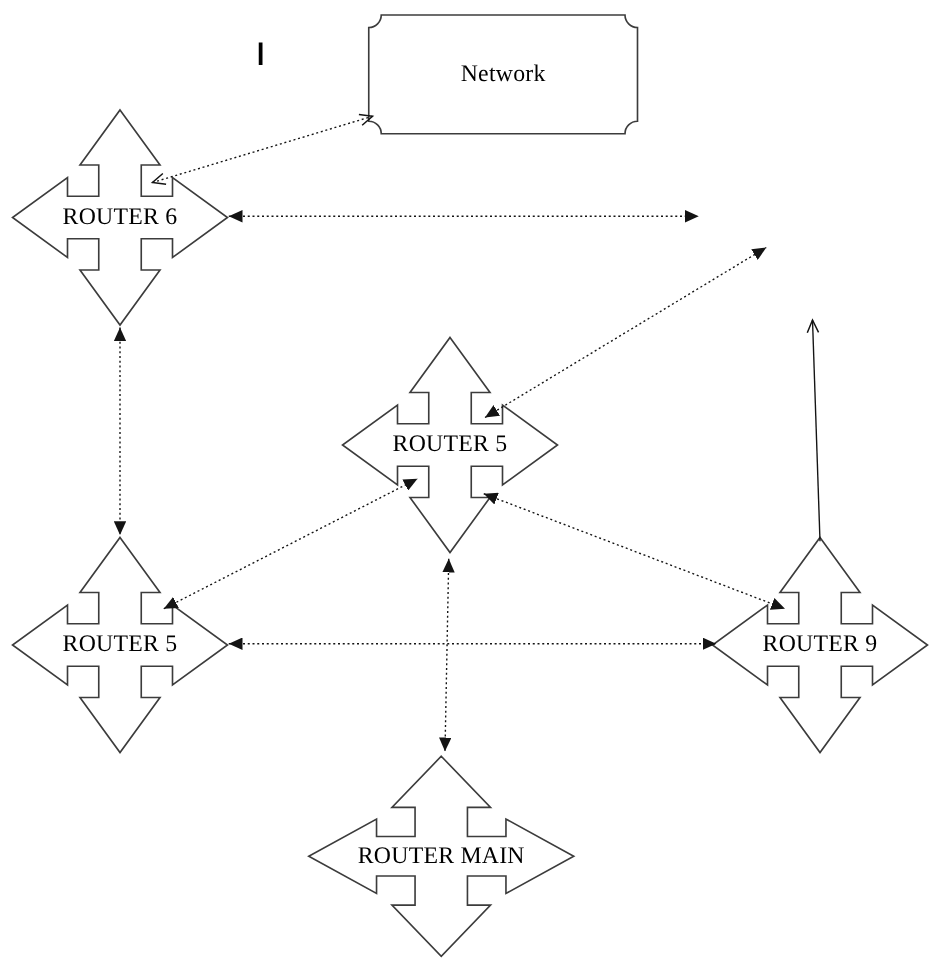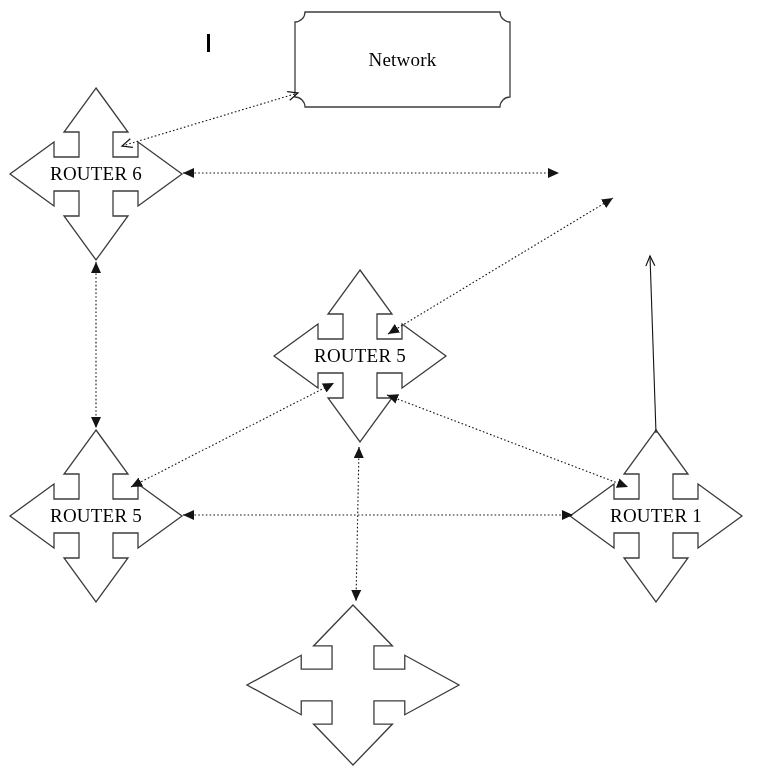--- a/index.html
+++ b/index.html
@@ -56,27 +56,28 @@
     <svg viewBox="0 0 172 172" preserveAspectRatio="none">
         <use href="#quad-arrow-path"></use>
       </svg>
     <div class="label">ROUTER 5</div>
   </div>
 
   <div class="node" id="router-3">
     <svg viewBox="0 0 172 172" preserveAspectRatio="none">
         <use href="#quad-arrow-path"></use>
       </svg>
-    <div class="label">ROUTER 1</div>
+    <div class="label">ROUTER 9</div>
   </div>
 
   <div class="node" id="router-main">
     <svg viewBox="0 0 172 172" preserveAspectRatio="none">
         <use href="#quad-arrow-path"></use>
       </svg>
+    <div class="label">ROUTER MAIN</div>
   </div>
 
   <svg id="edges">
     <defs>
       <marker id="mk-filled" markerUnits="userSpaceOnUse" markerWidth="12" markerHeight="10" refX="11" refY="5" orient="auto-start-reverse">
         <path d="M11 5 L0 0 L0 10 Z" fill="#141414"></path>
       </marker>
       <marker id="mk-open" markerUnits="userSpaceOnUse" markerWidth="13" markerHeight="12" refX="11" refY="5.5" orient="auto-start-reverse">
         <path d="M1 1 L11 5.5 L1 10" fill="none" stroke="#141414" stroke-width="1.2"></path>
       </marker>

